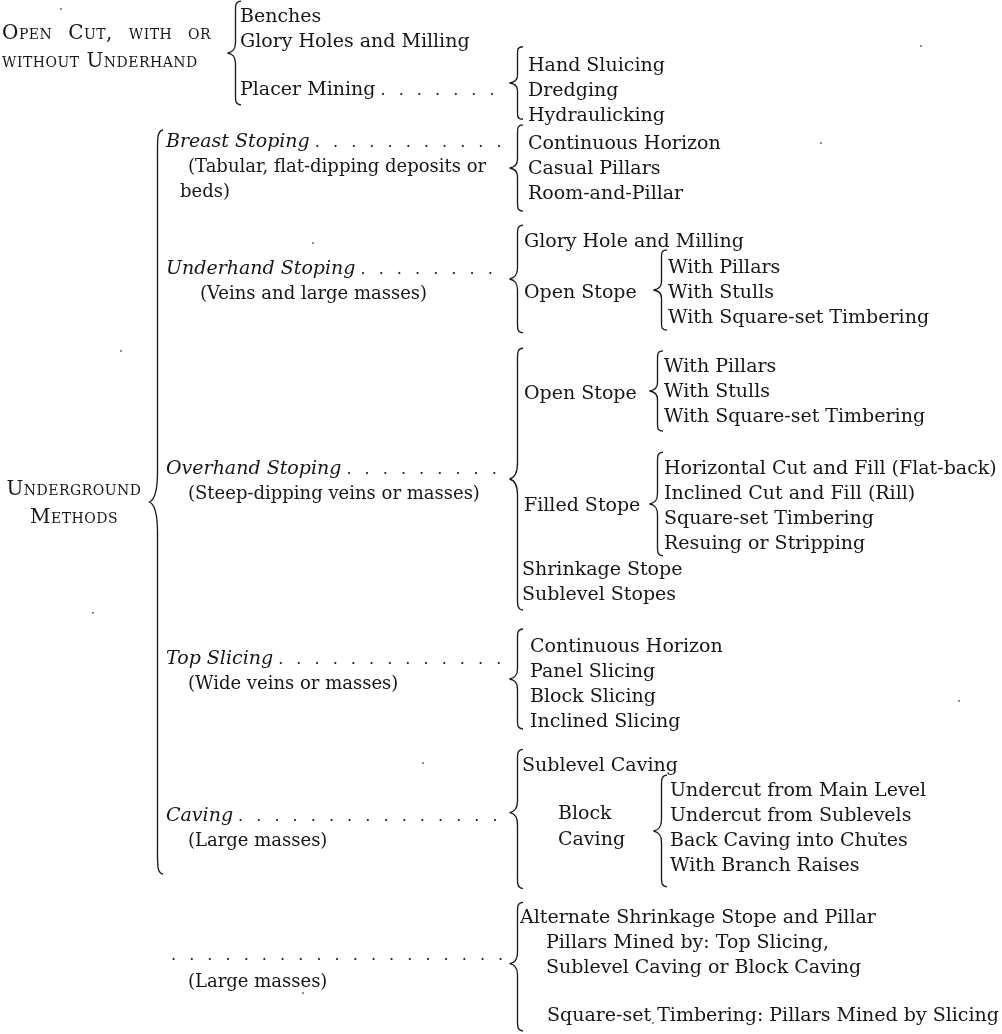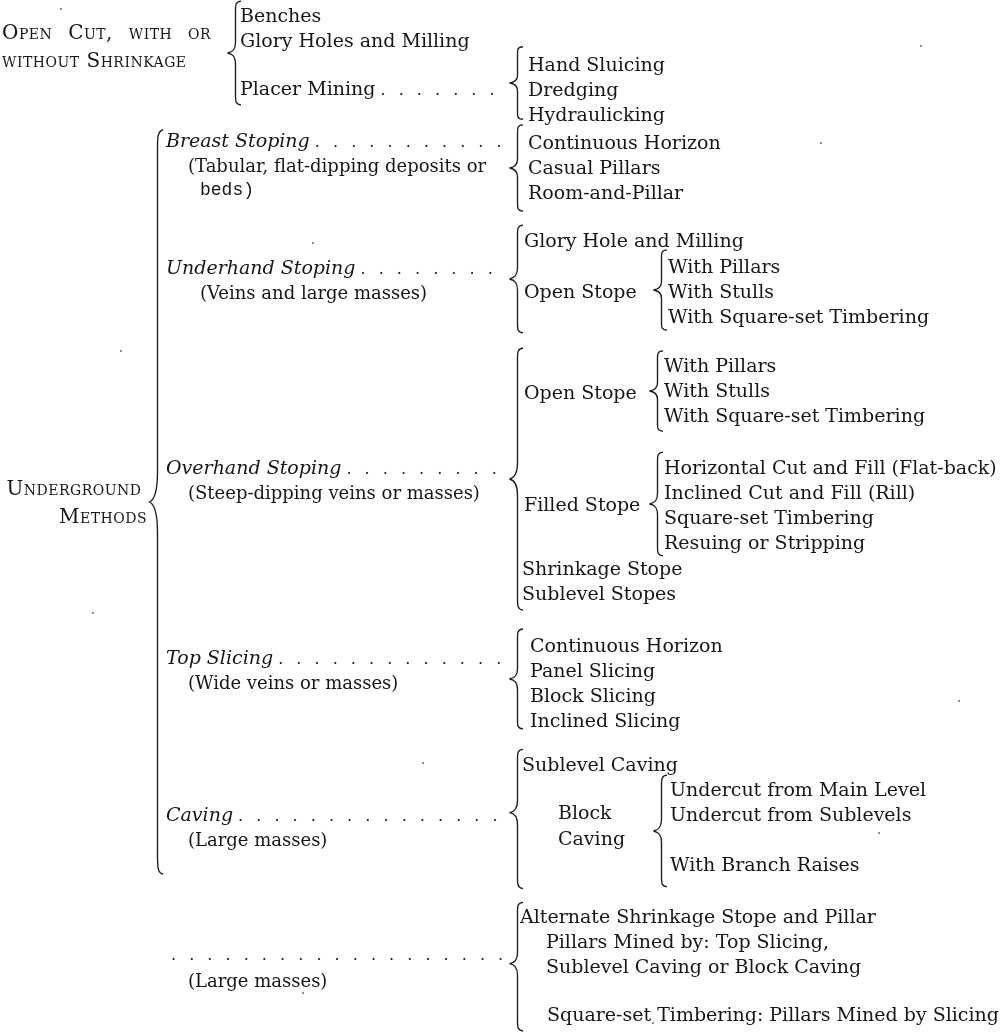--- a/index.html
+++ b/index.html
@@ -51,21 +51,21 @@
     border-radius:50%;
     background:#6a6a6a;
   }
 </style>
 </head>
 <body>
 
 <div class="page">
 
   <div class="line sc" style="left:2px;top:20px;word-spacing:9px;">Open Cut, with or</div>
-  <div class="line sc" style="left:2px;top:48px;">without Shrinkage</div>
+  <div class="line sc" style="left:2px;top:48px;">without Underhand</div>
 
   <svg class="brace" style="left:224px;top:0px;height:106px;" viewBox="0 0 20 200" preserveAspectRatio="none">
       <path d="M17 2 C11 3 11.5 10 11.5 24 L11.5 80 C11.5 93 9 98 3.5 100 C9 102 11.5 107 11.5 120 L11.5 176 C11.5 190 11 197 17 198" vector-effect="non-scaling-stroke"></path>
     </svg>
 
   <div class="line" style="left:240px;top:3px;">Benches</div>
   <div class="line" style="left:240px;top:28px;">Glory Holes and Milling</div>
 
   <div class="line namerow" style="left:240px;top:76px;width:264px;">
     <span>Placer Mining</span>
@@ -74,32 +74,32 @@
 
   <svg class="brace" style="left:506px;top:46px;height:74px;" viewBox="0 0 20 200" preserveAspectRatio="none">
       <path d="M17 2 C11 3 11.5 10 11.5 24 L11.5 80 C11.5 93 9 98 3.5 100 C9 102 11.5 107 11.5 120 L11.5 176 C11.5 190 11 197 17 198" vector-effect="non-scaling-stroke"></path>
     </svg>
 
   <div class="line" style="left:528px;top:52px;">Hand Sluicing</div>
   <div class="line" style="left:528px;top:77px;">Dredging</div>
   <div class="line" style="left:528px;top:102px;">Hydraulicking</div>
 
   <div class="line sc ctr" style="left:0px;top:476px;width:148px;">Underground</div>
-  <div class="line sc ctr" style="left:0px;top:504px;width:148px;padding-left:29px;">Methods</div>
+  <div class="line sc ctr" style="left:0px;top:504px;width:148px;">Methods</div>
 
   <svg class="brace" style="left:146px;top:126px;height:752px;" viewBox="0 0 20 200" preserveAspectRatio="none">
       <path d="M17 1 C11 1.5 11.5 3 11.5 8 L11.5 92 C11.5 97 9 99.3 3.5 100 C9 100.7 11.5 103 11.5 108 L11.5 192 C11.5 197 11 198.5 17 199" vector-effect="non-scaling-stroke"></path>
     </svg>
 
   <div class="line namerow it" style="left:166px;top:128px;width:340px;">
     <span>Breast Stoping</span>
       <span class="leader">. . . . . . . . . . . . . . . . . . . . . . . . . . . . . . . . . . . . . . . . . . . . . . . . . . . . . . . . . . . . . . . . . . . . . . . . . . . . . . . . </span>
   </div>
   <div class="line qual" style="left:188px;top:153px;">(Tabular, flat-dipping deposits or</div>
-  <div class="line qual" style="left:200px;top:178px;font-family:Liberation Mono, monospace;">beds)</div>
+  <div class="line qual" style="left:180px;top:178px;">beds)</div>
 
   <svg class="brace" style="left:506px;top:124px;height:88px;" viewBox="0 0 20 200" preserveAspectRatio="none">
       <path d="M17 2 C11 3 11.5 10 11.5 24 L11.5 80 C11.5 93 9 98 3.5 100 C9 102 11.5 107 11.5 120 L11.5 176 C11.5 190 11 197 17 198" vector-effect="non-scaling-stroke"></path>
     </svg>
 
   <div class="line" style="left:528px;top:130px;">Continuous Horizon</div>
   <div class="line" style="left:528px;top:155px;">Casual Pillars</div>
   <div class="line" style="left:528px;top:180px;">Room-and-Pillar</div>
 
   <div class="line namerow it" style="left:166px;top:255px;width:340px;">
@@ -185,20 +185,21 @@
   <div class="line" style="left:522px;top:752px;">Sublevel Caving</div>
   <div class="line" style="left:558px;top:800px;">Block</div>
   <div class="line" style="left:558px;top:826px;">Caving</div>
 
   <svg class="brace" style="left:650px;top:774px;height:114px;" viewBox="0 0 20 200" preserveAspectRatio="none">
       <path d="M17 2 C11 3 11.5 10 11.5 24 L11.5 80 C11.5 93 9 98 3.5 100 C9 102 11.5 107 11.5 120 L11.5 176 C11.5 190 11 197 17 198" vector-effect="non-scaling-stroke"></path>
     </svg>
 
   <div class="line" style="left:670px;top:777px;">Undercut from Main Level</div>
   <div class="line" style="left:670px;top:802px;">Undercut from Sublevels</div>
+  <div class="line" style="left:670px;top:827px;">Back Caving into Chutes</div>
   <div class="line" style="left:670px;top:852px;">With Branch Raises</div>
 
   <div class="line namerow it" style="left:166px;top:942px;width:340px;">
       <span class="leader">. . . . . . . . . . . . . . . . . . . . . . . . . . . . . . . . . . . . . . . . . . . . . . . . . . . . . . . . . . . . . . . . . . . . . . . . . . . . . . . . </span>
   </div>
   <div class="line qual" style="left:188px;top:968px;">(Large masses)</div>
 
   <svg class="brace" style="left:506px;top:901px;height:132px;" viewBox="0 0 20 200" preserveAspectRatio="none">
       <path d="M17 2 C11 3 11.5 8 11.5 18 L11.5 78 C11.5 89 9 94 3.5 95 C9 96 11.5 101 11.5 112 L11.5 178 C11.5 189 11 196 17 197" vector-effect="non-scaling-stroke"></path>
     </svg>

